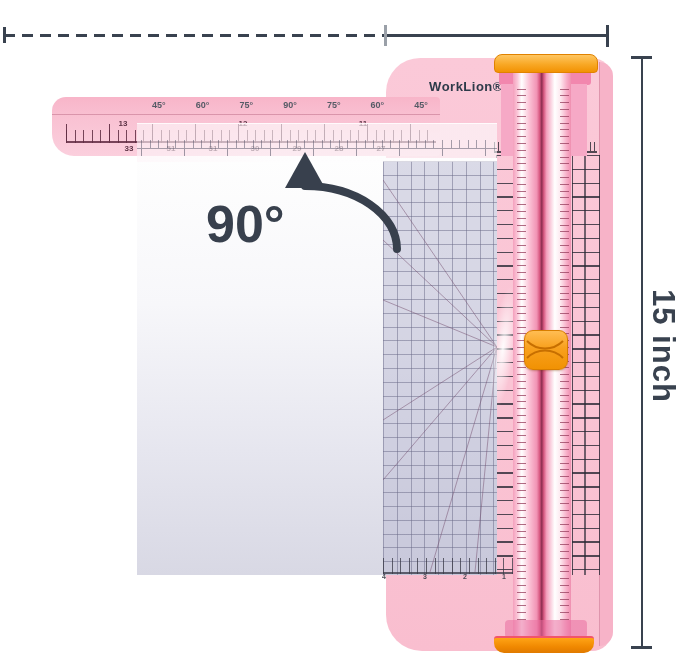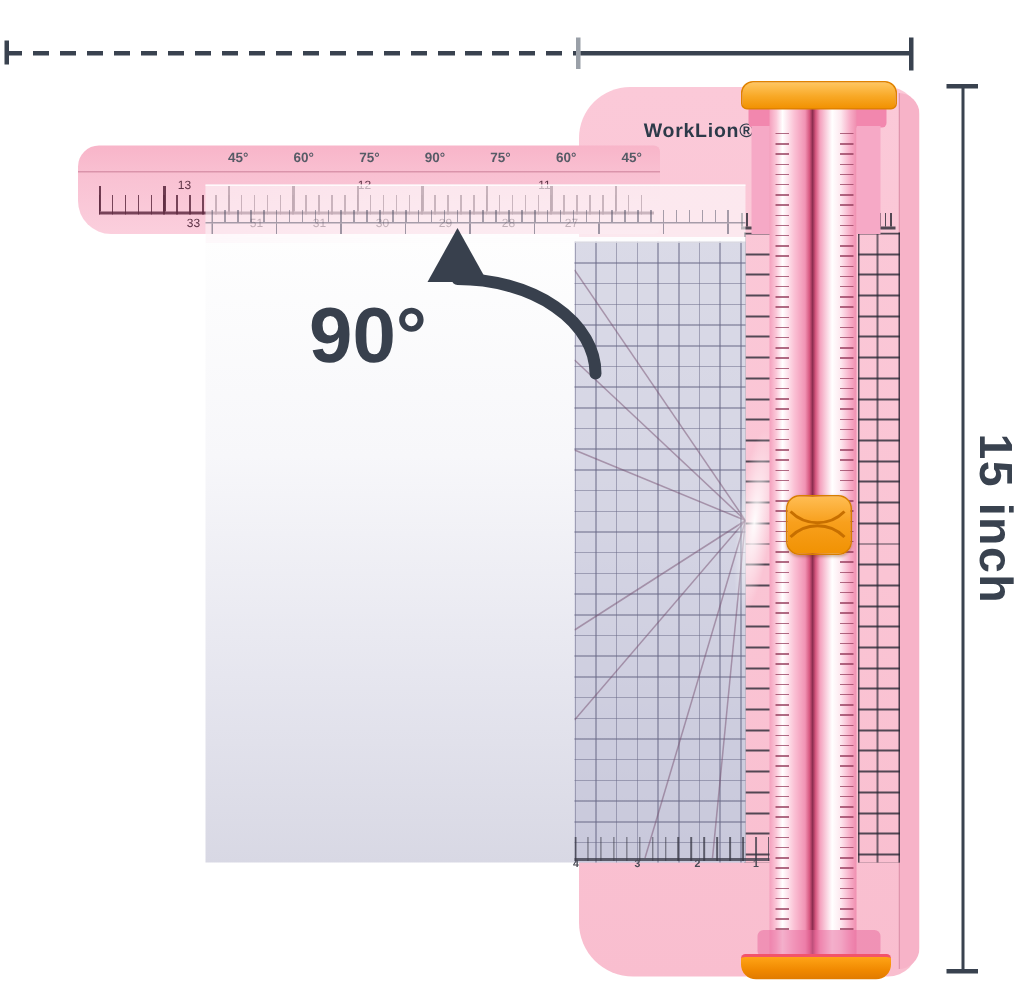--- a/index.html
+++ b/index.html
@@ -31,21 +31,21 @@
        background:linear-gradient(180deg,#f8b5c9 0%,#f9c2d3 38%,#fbcfdd 100%);
        border-radius:14px 4px 4px 22px;margin-left:48px;}
   .arm-topline{left:0;top:17px;width:100%;height:1px;background:rgba(160,70,100,.35);}
   .angle-row{left:100px;top:3px;width:276px;height:13px;display:flex;
              justify-content:space-between;font-size:9px;color:#565b66;font-weight:bold;}
   .arm-ticks-minor{left:14px;top:33px;width:370px;height:11px;
        background:repeating-linear-gradient(90deg,rgba(96,44,66,.85) 0 1px,transparent 1px 8.6px);
        border-bottom:2px solid rgba(96,44,66,.85);}
   .arm-ticks-major{left:14px;top:27px;width:370px;height:17px;
        background:repeating-linear-gradient(90deg,rgba(96,44,66,.9) 0 1.4px,transparent 1.4px 43px);}
-  .arm-num{position:absolute;font-size:8px;color:#5d3346;font-weight:normal;width:14px;text-align:center;}
+  .arm-num{position:absolute;font-size:8px;color:#5d3346;font-weight:bold;width:14px;text-align:center;}
 
   
   .paper{left:137px;top:158px;width:360px;height:417px;
          background:linear-gradient(180deg,#fefefe 0%,#f7f7fa 35%,#e6e6ef 70%,#d8d8e4 100%);}
   .strip{left:137px;top:123px;width:360px;height:38px;
          background:linear-gradient(90deg,rgba(253,244,248,.62),rgba(253,252,253,.62) 40%);
          border-top:1px solid rgba(255,255,255,.8);}
   .strip-line{left:0;top:24px;width:100%;height:1px;background:rgba(80,80,100,.5);}
   .strip-ticks-up{left:4px;top:16px;width:352px;height:8px;
          background:repeating-linear-gradient(90deg,rgba(80,80,100,.5) 0 1px,transparent 1px 8.6px);}

